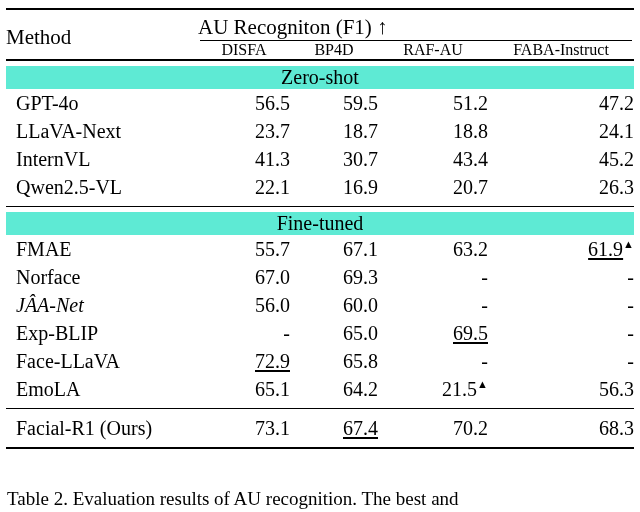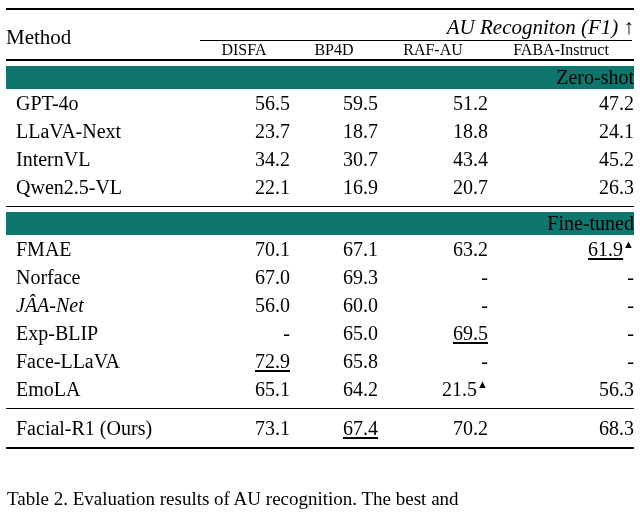--- a/index.html
+++ b/index.html
@@ -53,45 +53,44 @@
   }
   .spacer-xs td { height: 5px; font-size: 0; line-height: 0; }
 
   .hdr-method {
     text-align: left;
     padding-left: 10px;
     font-size: 21px;
     vertical-align: middle;
   }
   .hdr-group {
-    text-align: right;
+    text-align: left;
     font-size: 21px;
     padding-bottom: 2px;
-    font-style: italic;
   }
   .grouprule {
     height: 0;
     line-height: 0;
     font-size: 0;
   }
   .grouprule .gr-line {
     border-top: 1.1px solid #000;
     height: 0;
     margin: 0 2px;
   }
   .hdr-sub {
     text-align: center;
     font-size: 16px;
     padding-top: 3px;
     padding-bottom: 4px;
   }
   .section-row td {
-    background: #0f766e;
+    background: #5eead4;
     font-weight: bold;
-    text-align: right;
+    text-align: center;
     padding: 3px 0 3px 10px;
     font-size: 20px;
   }
   tr.data td {
     padding: 2.5px 0;
     text-align: right;
     font-size: 20px;
   }
   tr.data td.method {
     text-align: left;
@@ -169,21 +168,21 @@
       </tr>
       <tr class="data">
         <td class="method">LLaVA-Next</td>
         <td>23.7</td>
         <td>18.7</td>
         <td>18.8</td>
         <td>24.1</td>
       </tr>
       <tr class="data">
         <td class="method">InternVL</td>
-        <td>34.2</td>
+        <td>41.3</td>
         <td>30.7</td>
         <td>43.4</td>
         <td>45.2</td>
       </tr>
       <tr class="data">
         <td class="method">Qwen2.5-VL</td>
         <td>22.1</td>
         <td>16.9</td>
         <td>20.7</td>
         <td>26.3</td>
@@ -197,21 +196,21 @@
         </tr>
       <tr class="spacer-xs">
           <td colspan="5"></td>
         </tr>
 
       <tr class="section-row">
         <td colspan="5">Fine-tuned</td>
       </tr>
       <tr class="data">
         <td class="method">FMAE</td>
-        <td>70.1</td>
+        <td>55.7</td>
         <td>67.1</td>
         <td>63.2</td>
         <td><span class="under">61.9</span><span class="tri">▲</span></td>
       </tr>
       <tr class="data">
         <td class="method">Norface</td>
         <td>67.0</td>
         <td class="bold">69.3</td>
         <td>-</td>
         <td>-</td>

